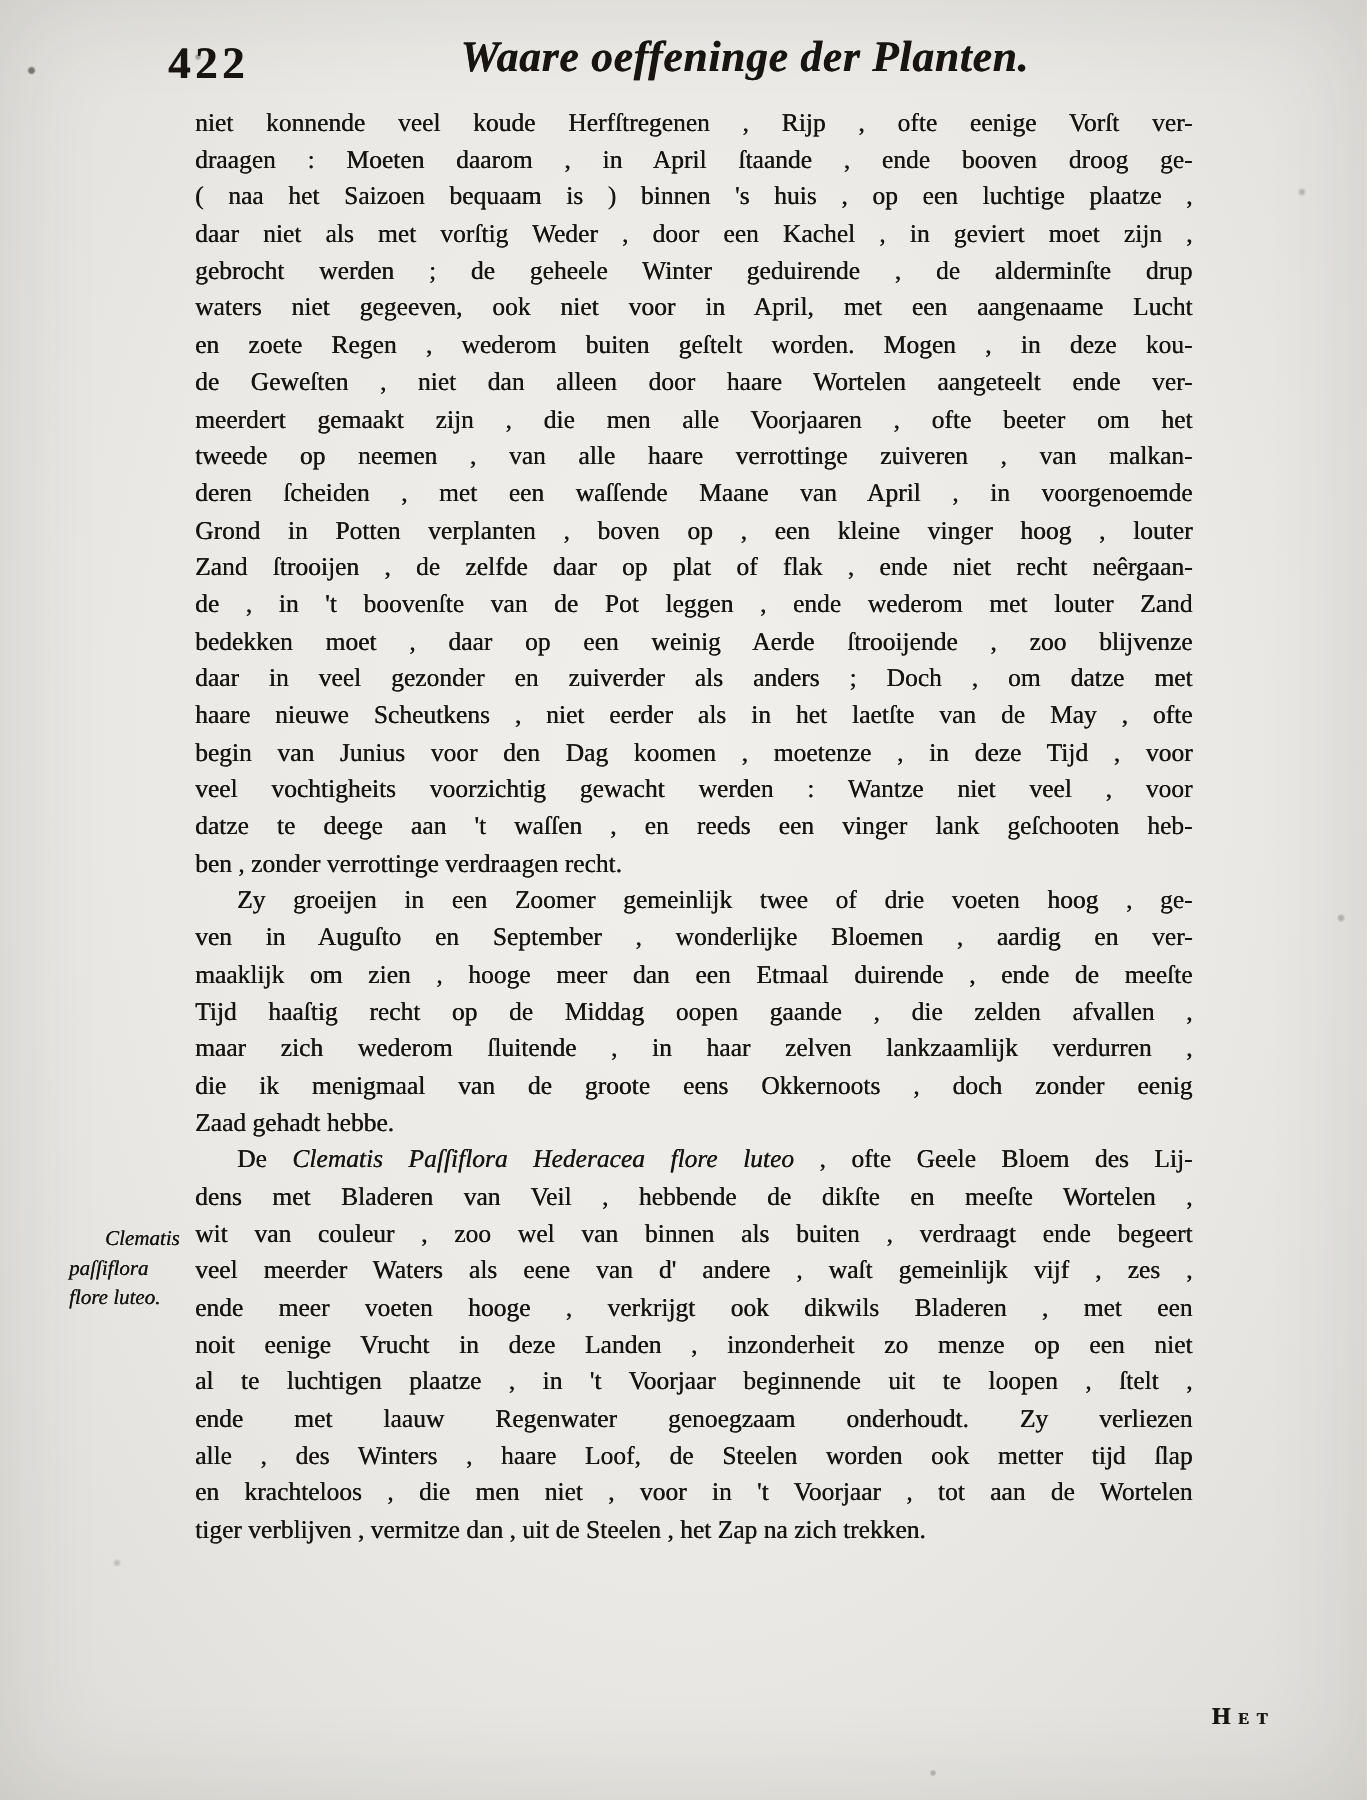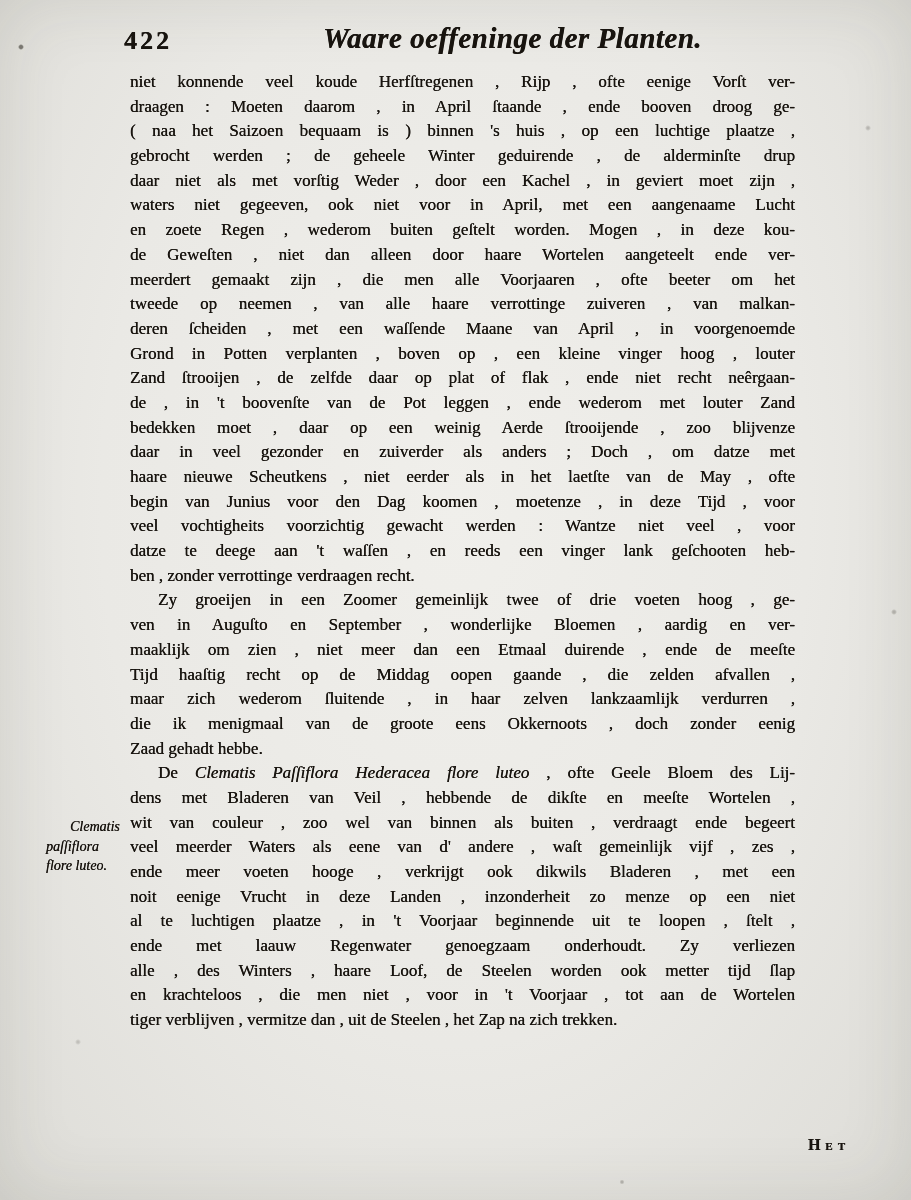--- a/index.html
+++ b/index.html
@@ -19,26 +19,25 @@
       radial-gradient(ellipse at 50% 42%, #f0efeb 0%, #eae9e5 55%, #dddcd7 100%);
     box-shadow: inset 0 0 70px rgba(60,55,45,0.12);
     font-family: "Liberation Serif", "DejaVu Serif", serif;
     color: #18140f;
   }
   .page * { box-sizing: border-box; }
 
   
   .pagenum {
     position: absolute; left: 112px; top: 26px;
-    font-size: 26px; font-weight: bold; letter-spacing: 3px;
+    font-size: 30px; font-weight: bold; letter-spacing: 3px;
     text-shadow: 0.3px 0.3px 0 currentColor;
-    margin-left: 12px;
   }
   .running-title {
-    position: absolute; left: 240px; top: 22px; width: 545px;
+    position: absolute; left: 224px; top: 22px; width: 545px;
     text-align: center;
     font-size: 29px; font-style: italic; font-weight: bold;
     letter-spacing: 0.5px;
     text-shadow: 0.3px 0.3px 0 currentColor;
   }
 
   
   .body-text {
     position: absolute; left: 130px; top: 70px; width: 665px;
     font-size: 17px; line-height: 24.7px;
@@ -82,43 +81,43 @@
       <div class="mn-line">Clematis</div>
       <div class="mn-line">paſſiflora</div>
       <div class="mn-line">flore luteo.</div>
     </aside>
 
   <div class="body-text">
       <div class="paragraph">
         <div class="line">niet konnende veel koude Herfſtregenen , Rijp , ofte eenige Vorſt ver-</div>
         <div class="line">draagen : Moeten daarom , in April ſtaande , ende booven droog ge-</div>
         <div class="line">( naa het Saizoen bequaam is ) binnen 's huis , op een luchtige plaatze ,</div>
+        <div class="line">daar niet als met vorſtig Weder , door een Kachel , in geviert moet zijn ,</div>
         <div class="line">gebrocht werden ; de geheele Winter geduirende , de alderminſte drup</div>
-        <div class="line">daar niet als met vorſtig Weder , door een Kachel , in geviert moet zijn ,</div>
         <div class="line">waters niet gegeeven, ook niet voor in April, met een aangenaame Lucht</div>
         <div class="line">en zoete Regen , wederom buiten geſtelt worden.  Mogen , in deze kou-</div>
         <div class="line">de Geweſten , niet dan alleen door haare Wortelen aangeteelt ende ver-</div>
         <div class="line">meerdert gemaakt zijn , die men alle Voorjaaren , ofte beeter om het</div>
         <div class="line">tweede op neemen , van alle haare verrottinge zuiveren , van malkan-</div>
         <div class="line">deren ſcheiden , met een waſſende Maane van April , in voorgenoemde</div>
         <div class="line">Grond in Potten verplanten , boven op , een kleine vinger hoog , louter</div>
         <div class="line">Zand ſtrooijen , de zelfde daar op plat of flak , ende niet recht neêrgaan-</div>
         <div class="line">de , in 't boovenſte van de Pot leggen , ende wederom met louter Zand</div>
         <div class="line">bedekken moet , daar op een weinig Aerde ſtrooijende , zoo blijvenze</div>
         <div class="line">daar in veel gezonder en zuiverder als anders ; Doch , om datze met</div>
         <div class="line">haare nieuwe Scheutkens , niet eerder als in het laetſte van de May , ofte</div>
         <div class="line">begin van Junius voor den Dag koomen , moetenze , in deze Tijd , voor</div>
         <div class="line">veel vochtigheits voorzichtig gewacht werden : Wantze niet veel , voor</div>
         <div class="line">datze te deege aan 't waſſen , en reeds een vinger lank geſchooten heb-</div>
         <div class="line last">ben , zonder verrottinge verdraagen recht.</div>
       </div>
       <div class="paragraph">
         <div class="line indent">Zy groeijen in een Zoomer gemeinlijk twee of drie voeten hoog , ge-</div>
         <div class="line">ven in Auguſto en September , wonderlijke Bloemen , aardig en ver-</div>
-        <div class="line">maaklijk om zien , niet meer dan een Etmaal duirende , ende de meeſte</div>
+        <div class="line">maaklijk om zien , hooge meer dan een Etmaal duirende , ende de meeſte</div>
         <div class="line">Tijd haaſtig recht op de Middag oopen gaande , die zelden afvallen ,</div>
         <div class="line">maar zich wederom ſluitende , in haar zelven lankzaamlijk verdurren ,</div>
         <div class="line">die ik menigmaal van de groote eens Okkernoots , doch zonder eenig</div>
         <div class="line last">Zaad gehadt hebbe.</div>
       </div>
       <div class="paragraph">
         <div class="line indent"><span>De </span><span class="it">Clematis Paſſiflora Hederacea flore luteo</span><span> , ofte Geele Bloem des Lij-</span></div>
         <div class="line">dens met Bladeren van Veil , hebbende de dikſte en meeſte Wortelen ,</div>
         <div class="line">wit van couleur , zoo wel van binnen als buiten , verdraagt ende begeert</div>
         <div class="line">veel meerder Waters als eene van d' andere , waſt gemeinlijk vijf , zes ,</div>

